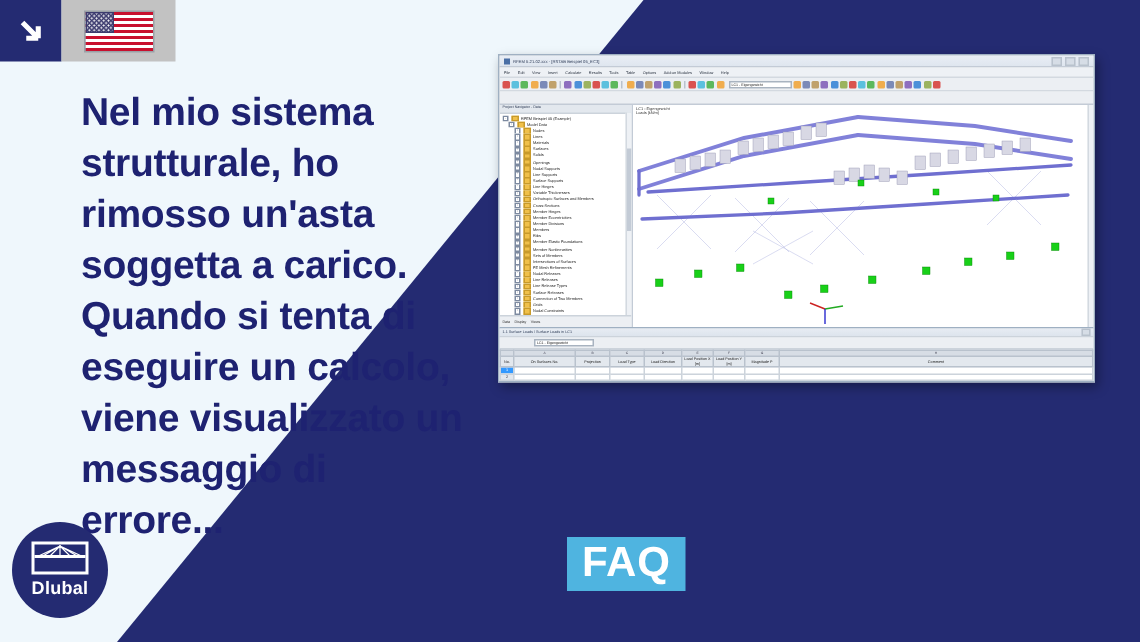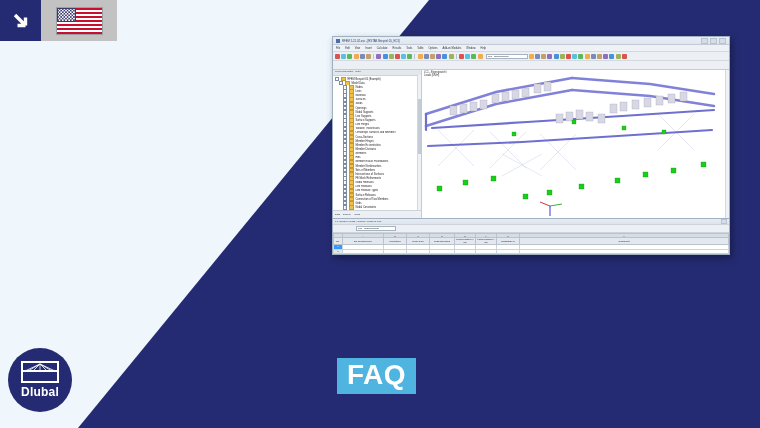--- a/index.html
+++ b/index.html
@@ -71,21 +71,21 @@
   .logo-mark{width:38px;height:22px;position:relative;}
   .logo-mark .frame{position:absolute;inset:0;border:2px solid #fff;box-sizing:border-box;}
   .logo-mark .bar{position:absolute;left:2px;right:2px;top:9px;height:2px;background:#fff;}
   .logo-mark svg{position:absolute;inset:0;}
   .logo-text{color:#fff;font-weight:bold;font-size:12px;margin-top:2px;letter-spacing:0.2px;}
 
   
   .faq-row{position:absolute;left:337px;top:358px;z-index:5;display:flex;align-items:center;}
   .faq-badge{
     background:#4fb4e0;color:#ffffff;font-weight:bold;font-size:28px;
-    padding:2px 10px 4px 10px;line-height:30px;letter-spacing:0.5px;
+    padding:2px 10px 4px 10px;line-height:30px;letter-spacing:0.5px;margin-left:41px;
   }
   .faq-num{color:#ffffff;font-weight:bold;font-size:30px;margin-left:16px;letter-spacing:0.5px;}
 
   
   .shot{
     position:absolute;left:332px;top:36px;width:396px;height:217px;z-index:4;
     background:#f3f3f1;
     border:1px solid #9fb0c2;
     box-shadow:2px 3px 7px rgba(0,0,0,.35);
     overflow:hidden;
@@ -177,20 +177,21 @@
     <div class="flag-box">
       <div class="flag">
         <div class="stripes"></div>
         <div class="canton">
           <div class="stars"></div>
         </div>
       </div>
     </div>
   </div>
 
+  <div class="headline">Nel mio sistema strutturale, ho rimosso un'asta soggetta a carico. Quando si tenta di eseguire un calcolo, viene visualizzato un messaggio di errore...</div>
 
   <div class="logo">
     <div class="logo-mark">
       <div class="frame"></div>
       <div class="bar"></div>
       <svg viewBox="0 0 38 22" width="38" height="22">
         <path d="M19 3 L7 10 M19 3 L31 10 M19 3 L19 10 M19 3 L12 10 M19 3 L26 10 M19 3 L34 10 M19 3 L4 10" stroke="#ffffff" stroke-width="0.8" fill="none"></path>
       </svg>
     </div>
     <div class="logo-text">Dlubal</div>

